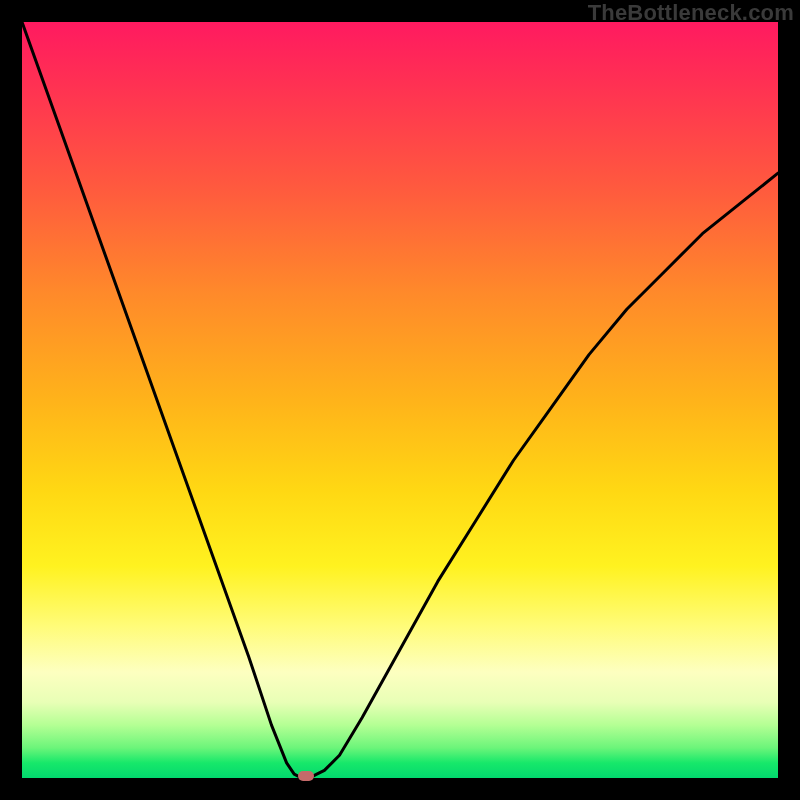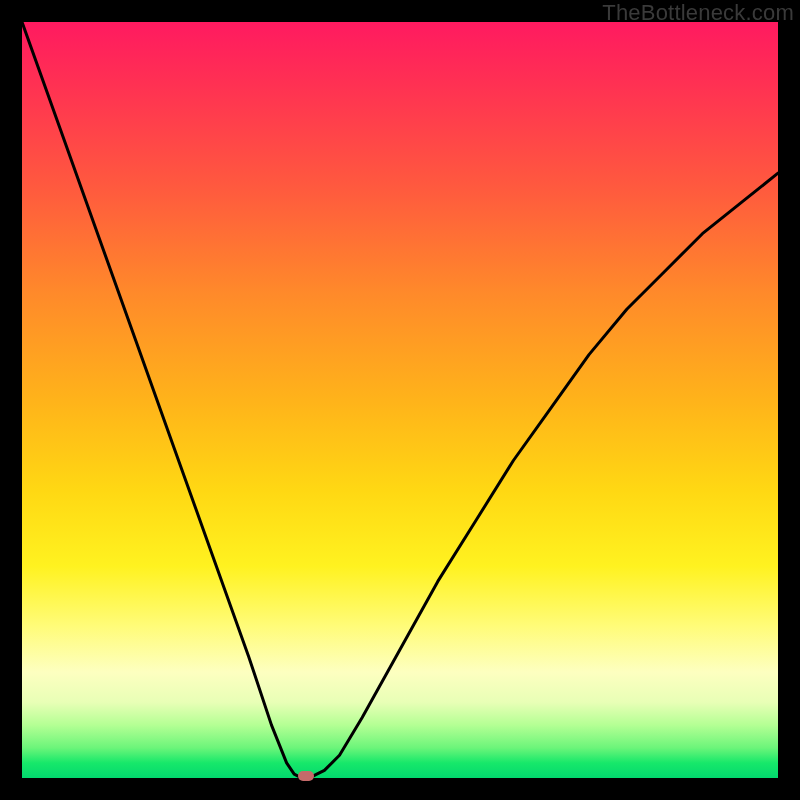--- a/index.html
+++ b/index.html
@@ -50,21 +50,21 @@
     top: 0;
     width: 756px;
     height: 756px;
   }
   .watermark {
     position: absolute;
     top: 0px;
     right: 6px;
     color: #3a3a3a;
     font-size: 22px;
-    font-weight: 400;
+    font-weight: 700;
     letter-spacing: 0.2px;
     user-select: none;
   }
   .marker {
     position: absolute;
     width: 16px;
     height: 10px;
     background: #c56a6a;
     border-radius: 5px;
   }

